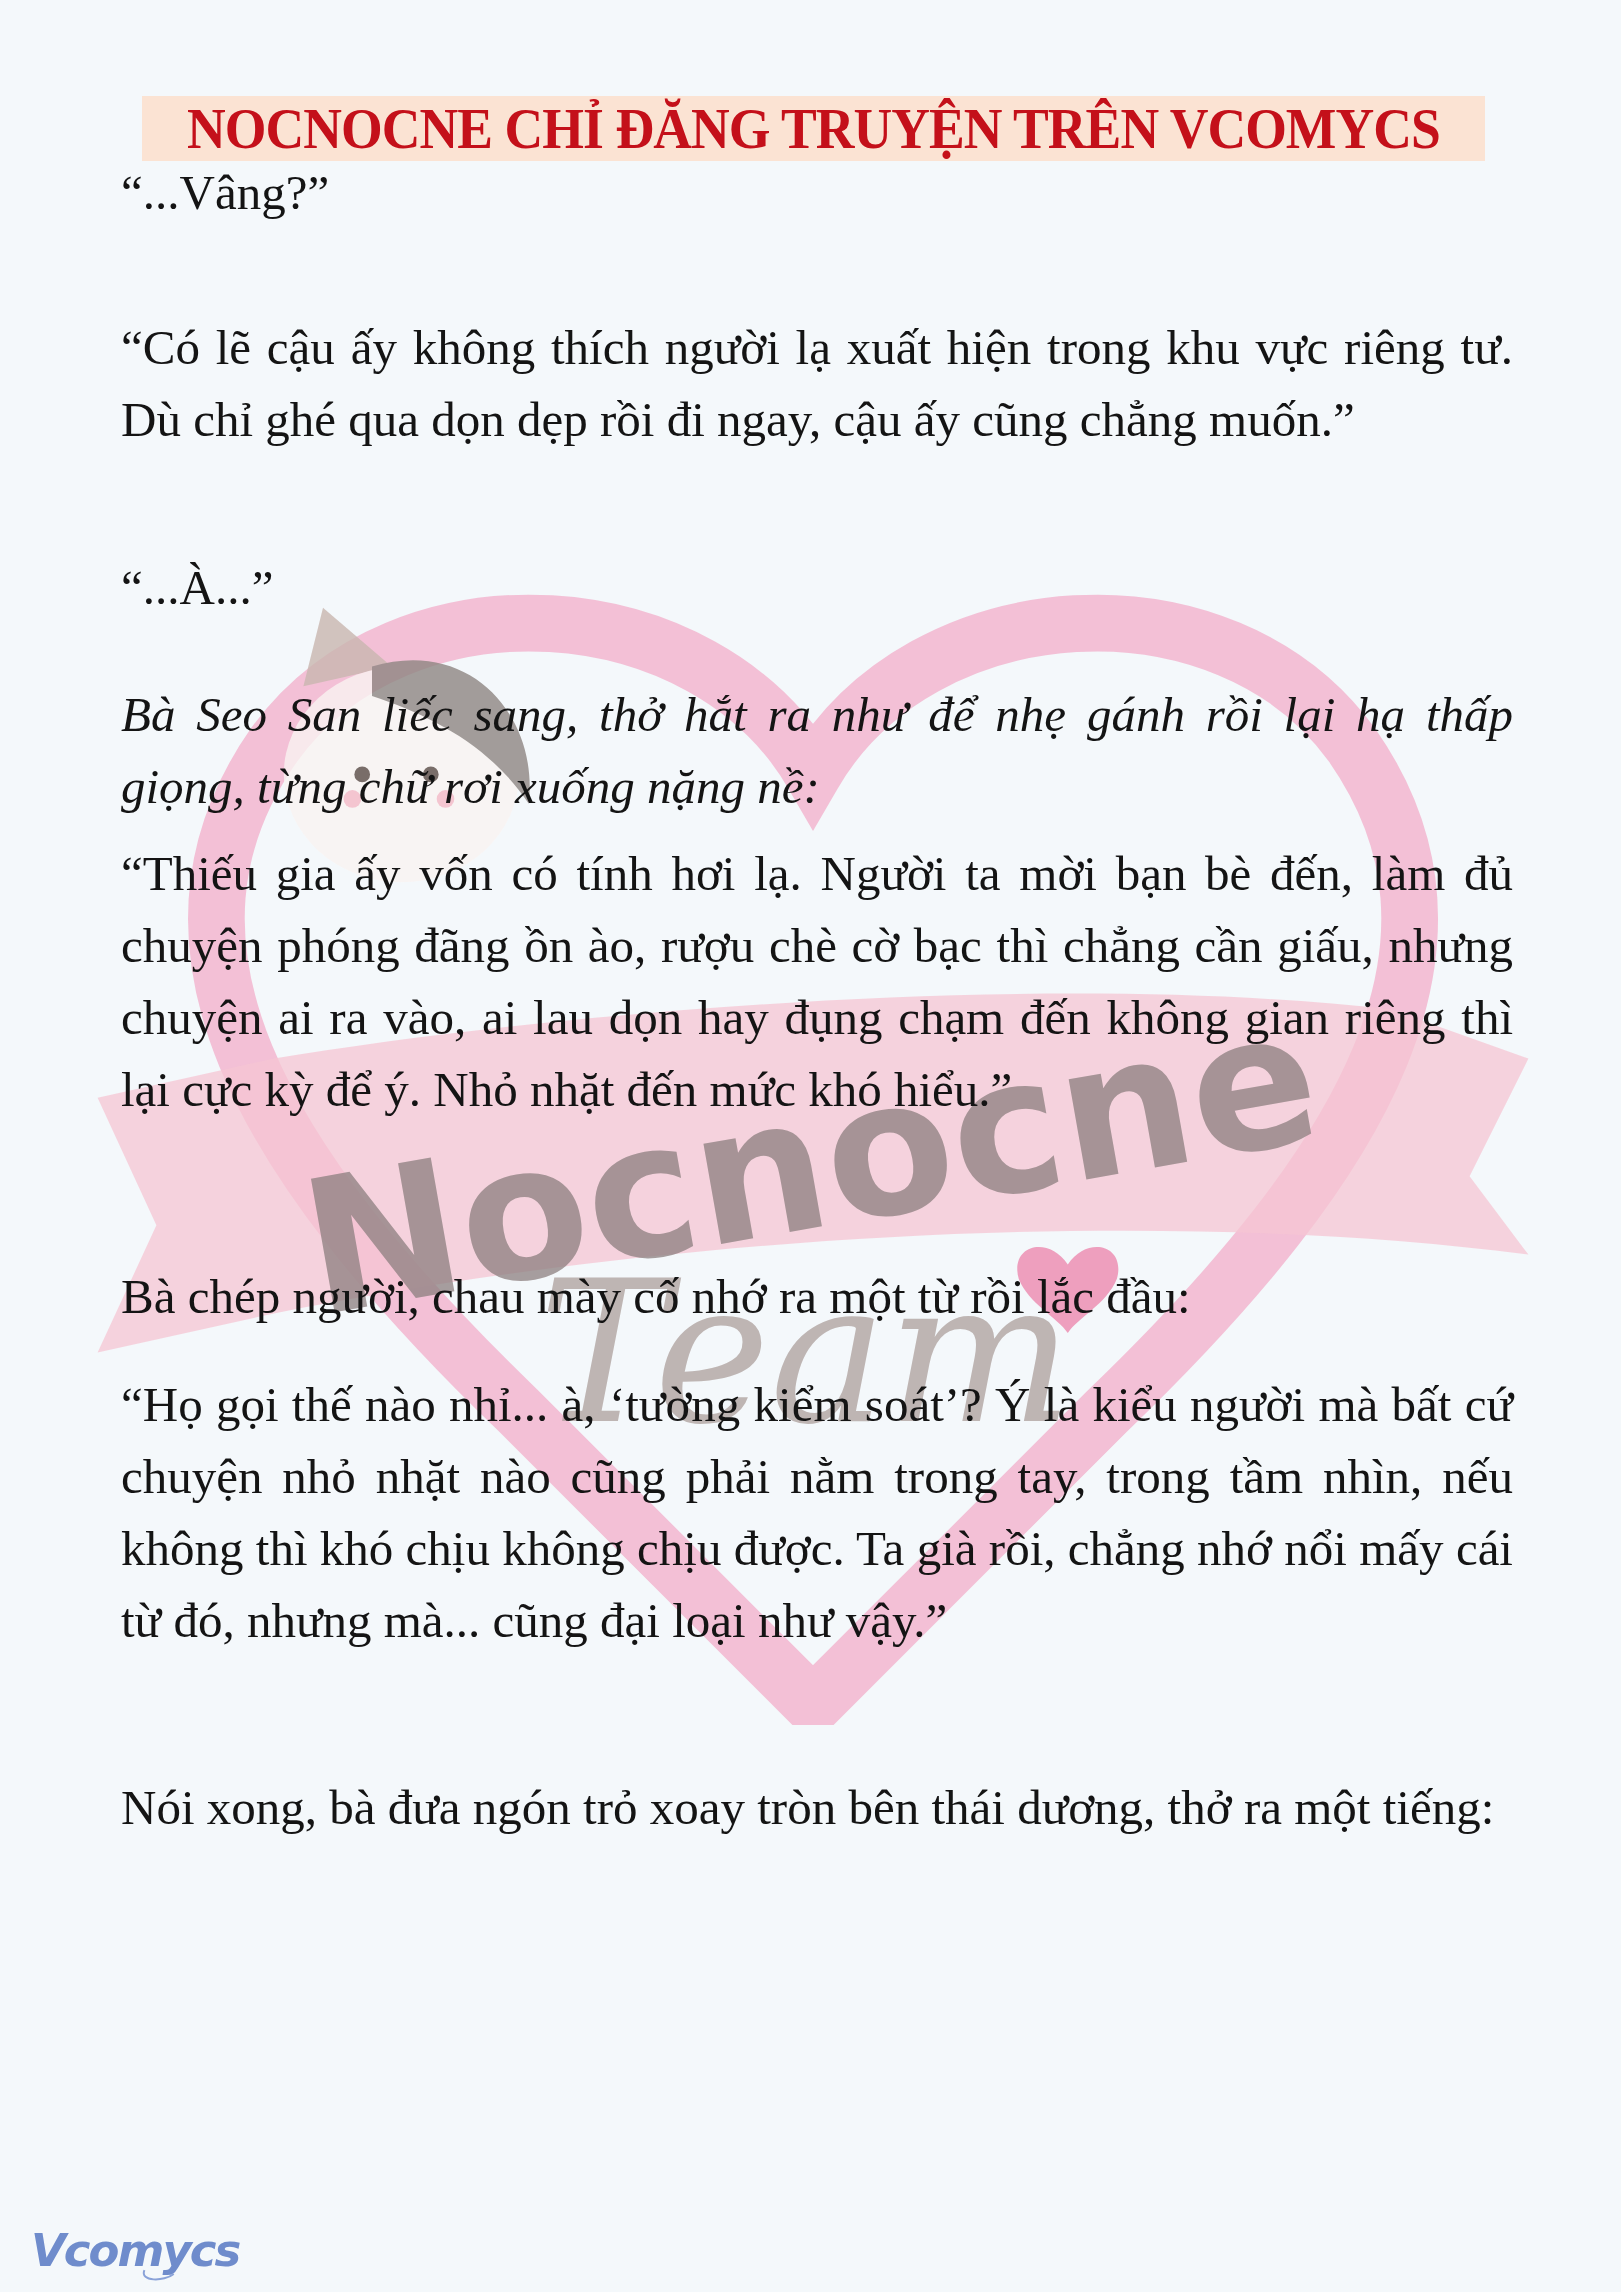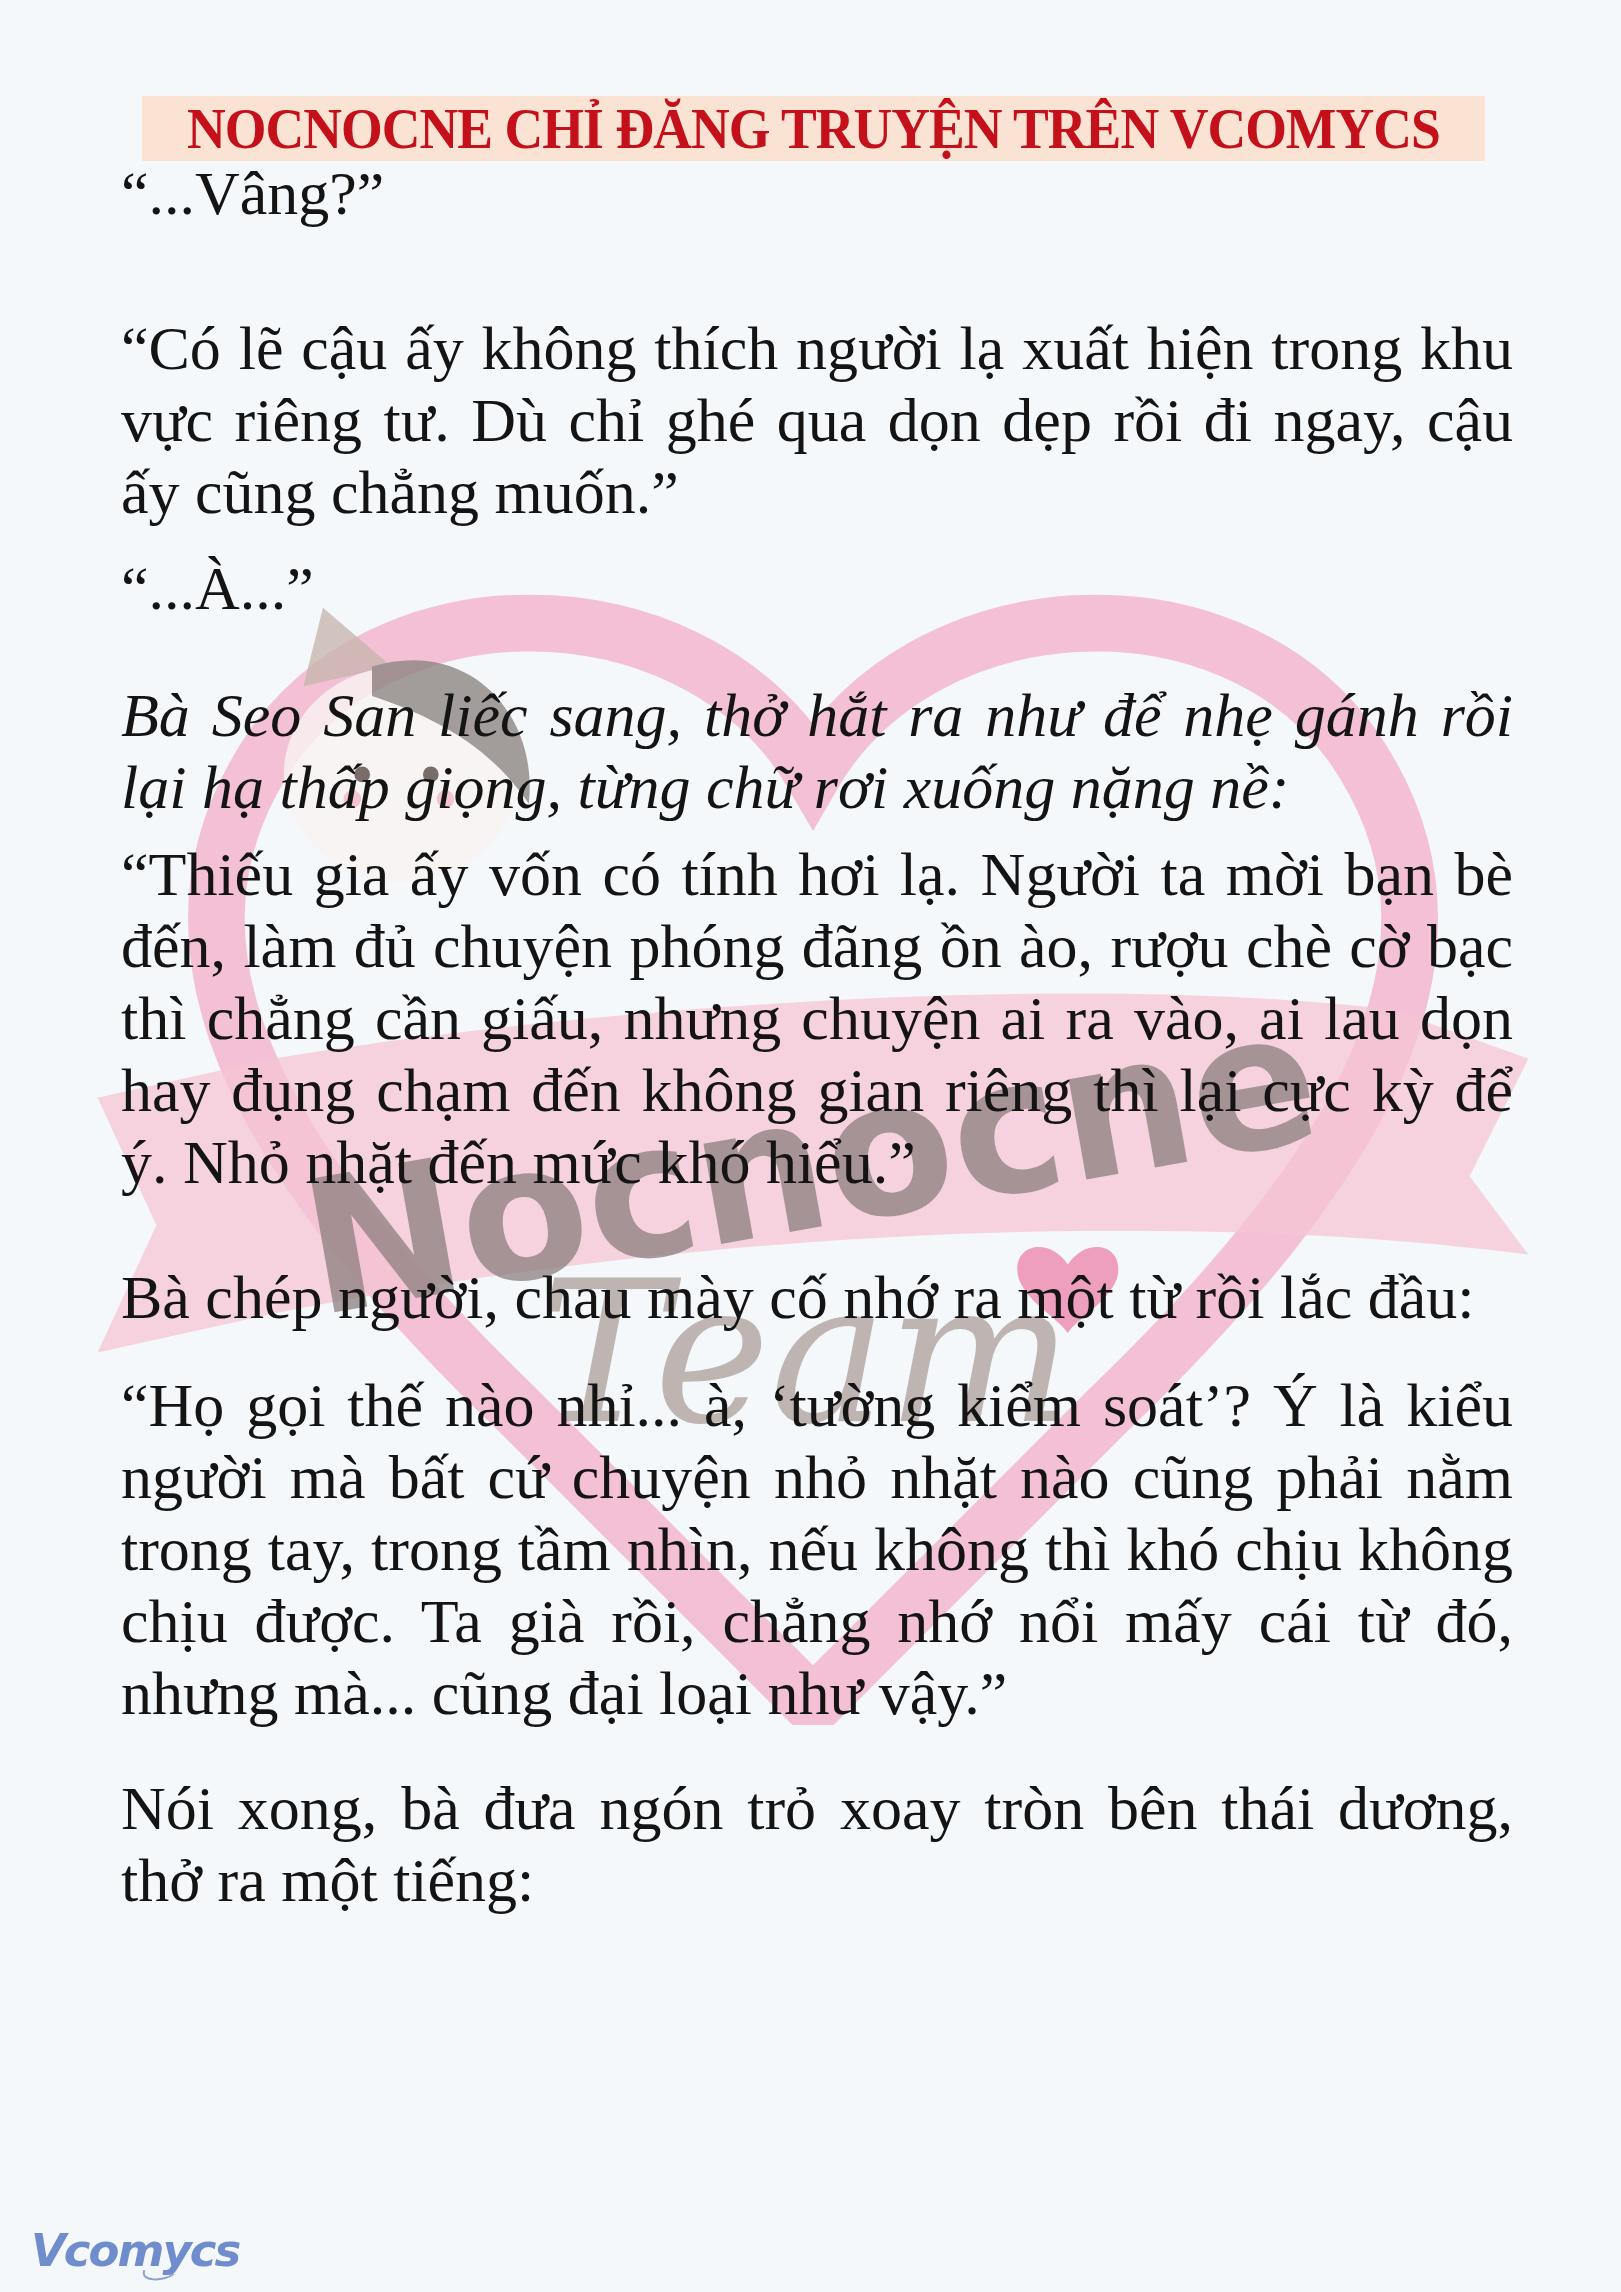--- a/index.html
+++ b/index.html
@@ -15,21 +15,21 @@
   }
   .header-title {
     position:absolute; left:142px; top:94px; width:1343px; height:69px;
     text-align:center; color:#c4101a; font-weight:bold;
     font-size:57px; line-height:69px; letter-spacing:-1px;
     transform:scaleX(0.94); transform-origin:center;
     white-space:nowrap;
   }
   .para {
     position:absolute; left:121px; width:1392px;
-    font-size:62px; line-height:72px; color:#141414;
+    font-size:49px; line-height:72px; color:#141414;
     text-align:justify; text-align-last:left;
   }
   .logo { position:absolute; left:27.4px; top:2217px; width:225px; height:67px; }
 </style>
 </head>
 <body>
 
 <svg class="watermark" viewBox="0 0 1500 1200">
 
   <path d="M750 230 C 640 40, 330 20, 200 200 C 60 400, 180 620, 450 880 L 750 1180 L 1050 880 C 1320 620, 1440 400, 1300 200 C 1170 20, 860 40, 750 230 Z" fill="none" stroke="#f2b6cf" stroke-width="58" opacity="0.85"></path>

